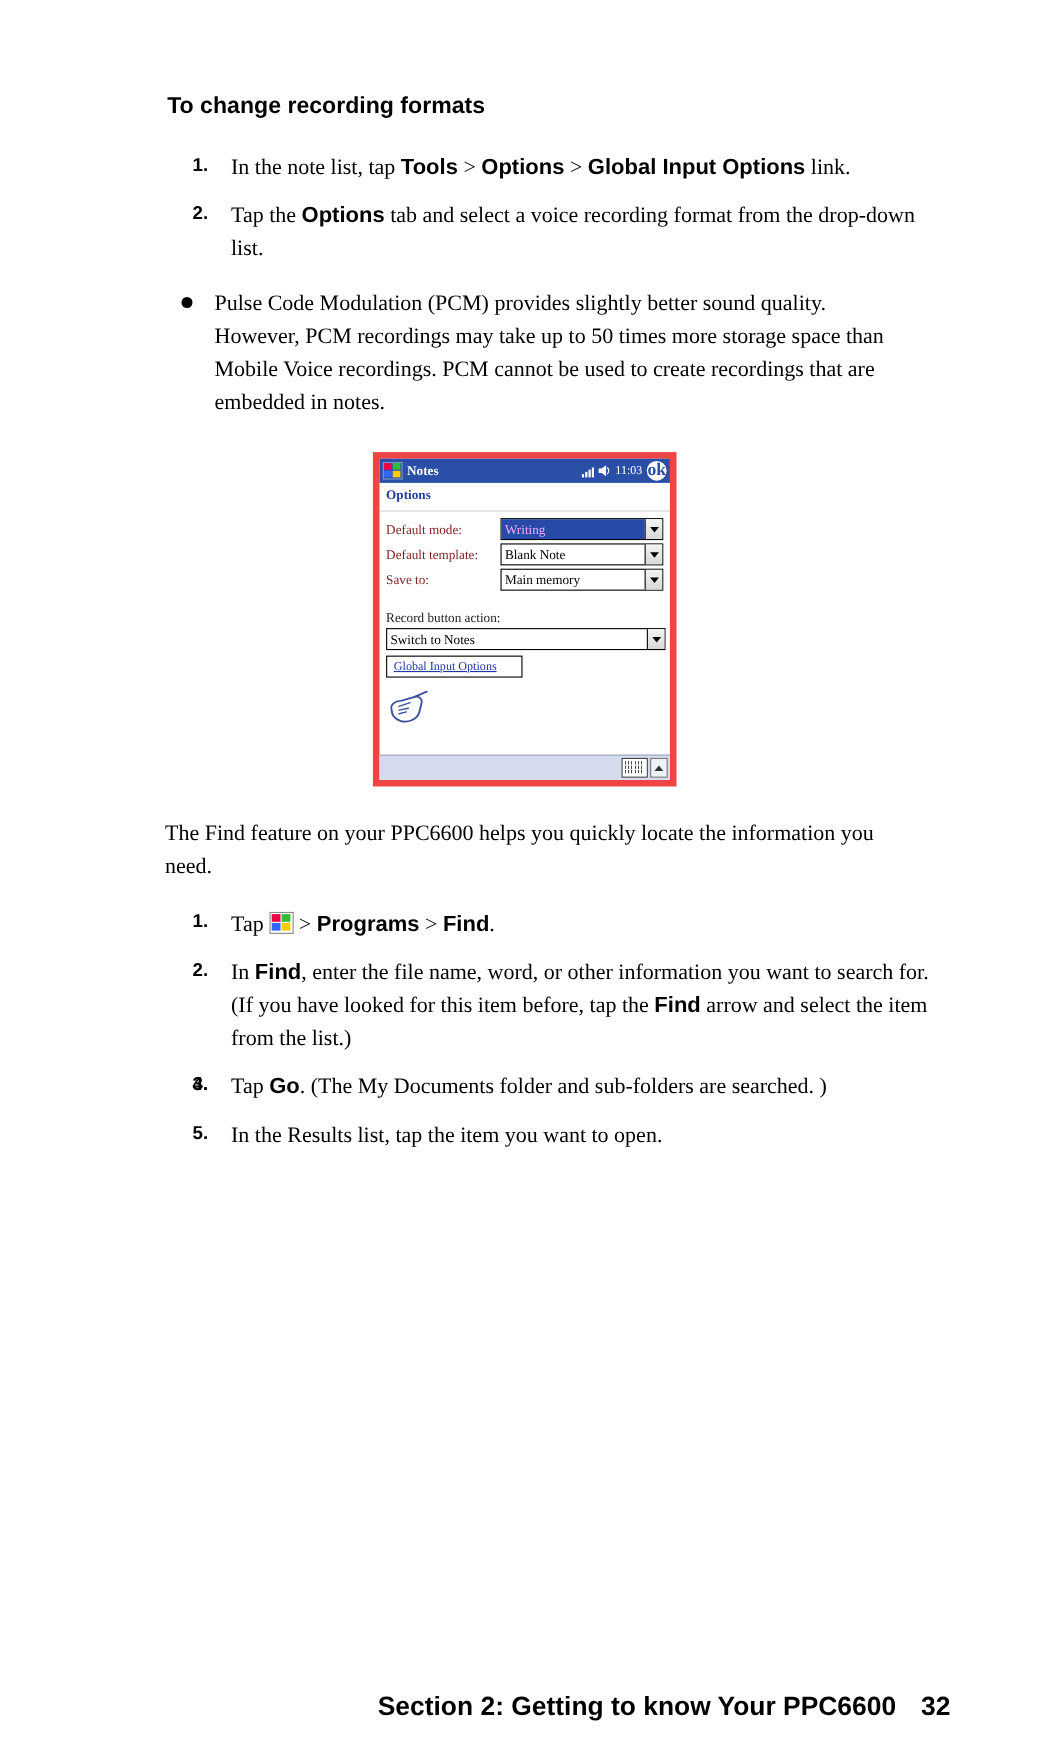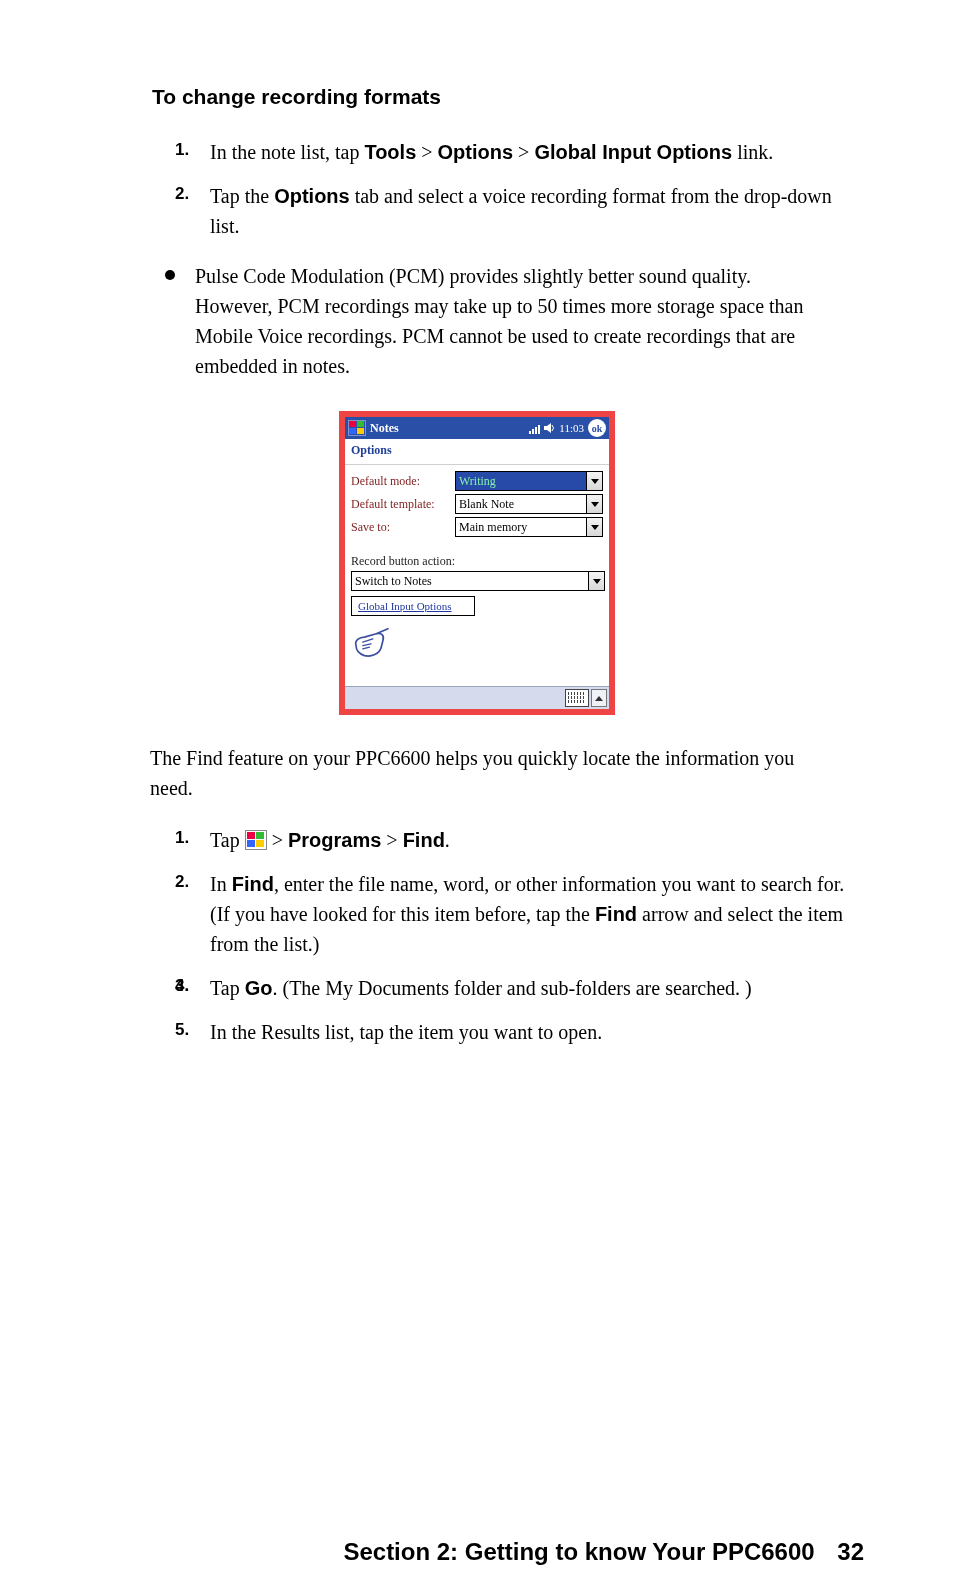--- a/index.html
+++ b/index.html
@@ -128,21 +128,21 @@
   }
   .spk-icon {
     width: 12px; height: 12px;
   }
   .spk-icon svg { display:block; }
   .ok-badge {
     width: 18px; height: 18px;
     background: #fff;
     color: #2a4fa7;
     border-radius: 50%;
-    font-size: 10px;
+    font-size: 16px;
     font-weight: bold;
     display: flex;
     align-items: center;
     justify-content: center;
   }
   .device .subbar {
     padding: 4px 6px 6px 6px;
     color: #20409a;
     font-weight: bold;
     font-size: 12px;
@@ -158,21 +158,21 @@
     border-left: 1px solid #000;
     background: linear-gradient(#f4f4f4,#d8d8d8);
     display: flex; align-items: center; justify-content: center;
   }
   .device .combobox .arrow::after {
     content: ""; width: 0; height: 0;
     border-left: 4px solid transparent;
     border-right: 4px solid transparent;
     border-top: 5px solid #000;
   }
-  .device .combobox.sel .val { background: #274aa8; color: #86efac; }
+  .device .combobox.sel .val { background: #274aa8; color: #f0abfc; }
   .device .groupgap { height: 14px; }
   .device .fullrow .lbl2 { font-size: 12px; display:block; margin-bottom:2px; color:#222;}
   .device .fullrow .combobox { width: 100%; }
   .device .linkbtn {
     margin-top: 5px;
     border: 1px solid #000;
     padding: 3px 6px;
     width: 110px;
     color: #2137a5;
     text-decoration: underline;

